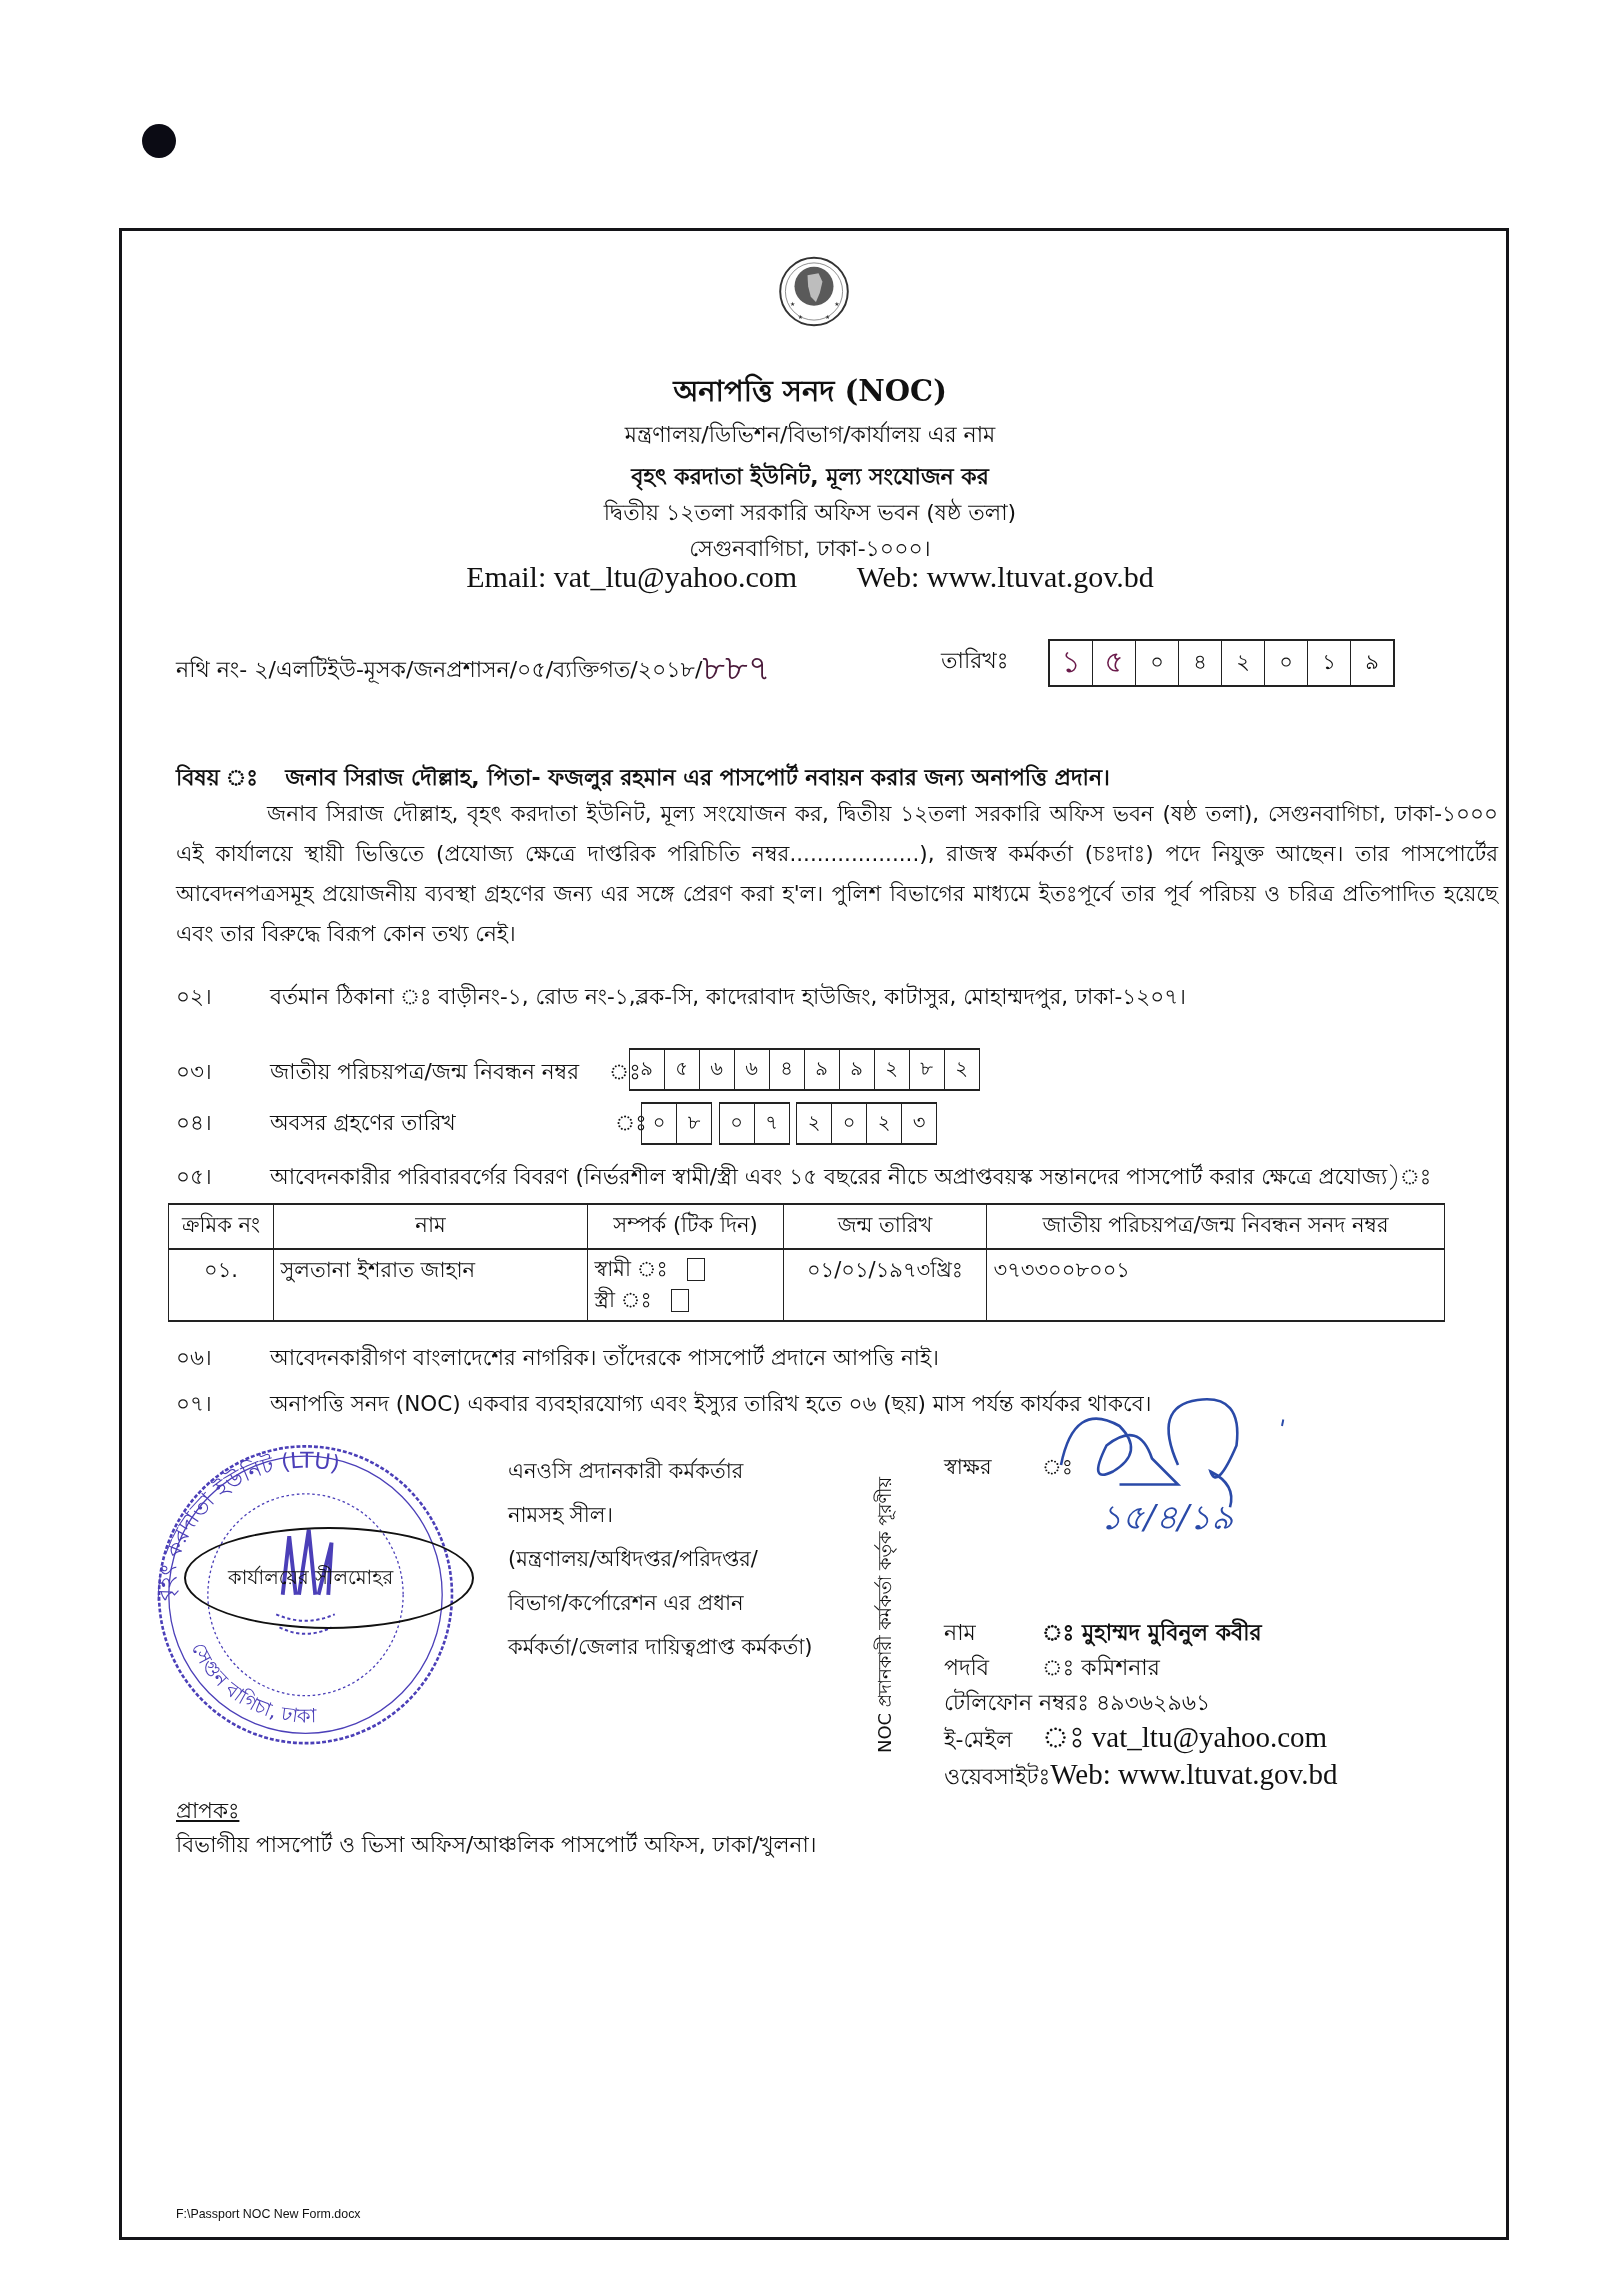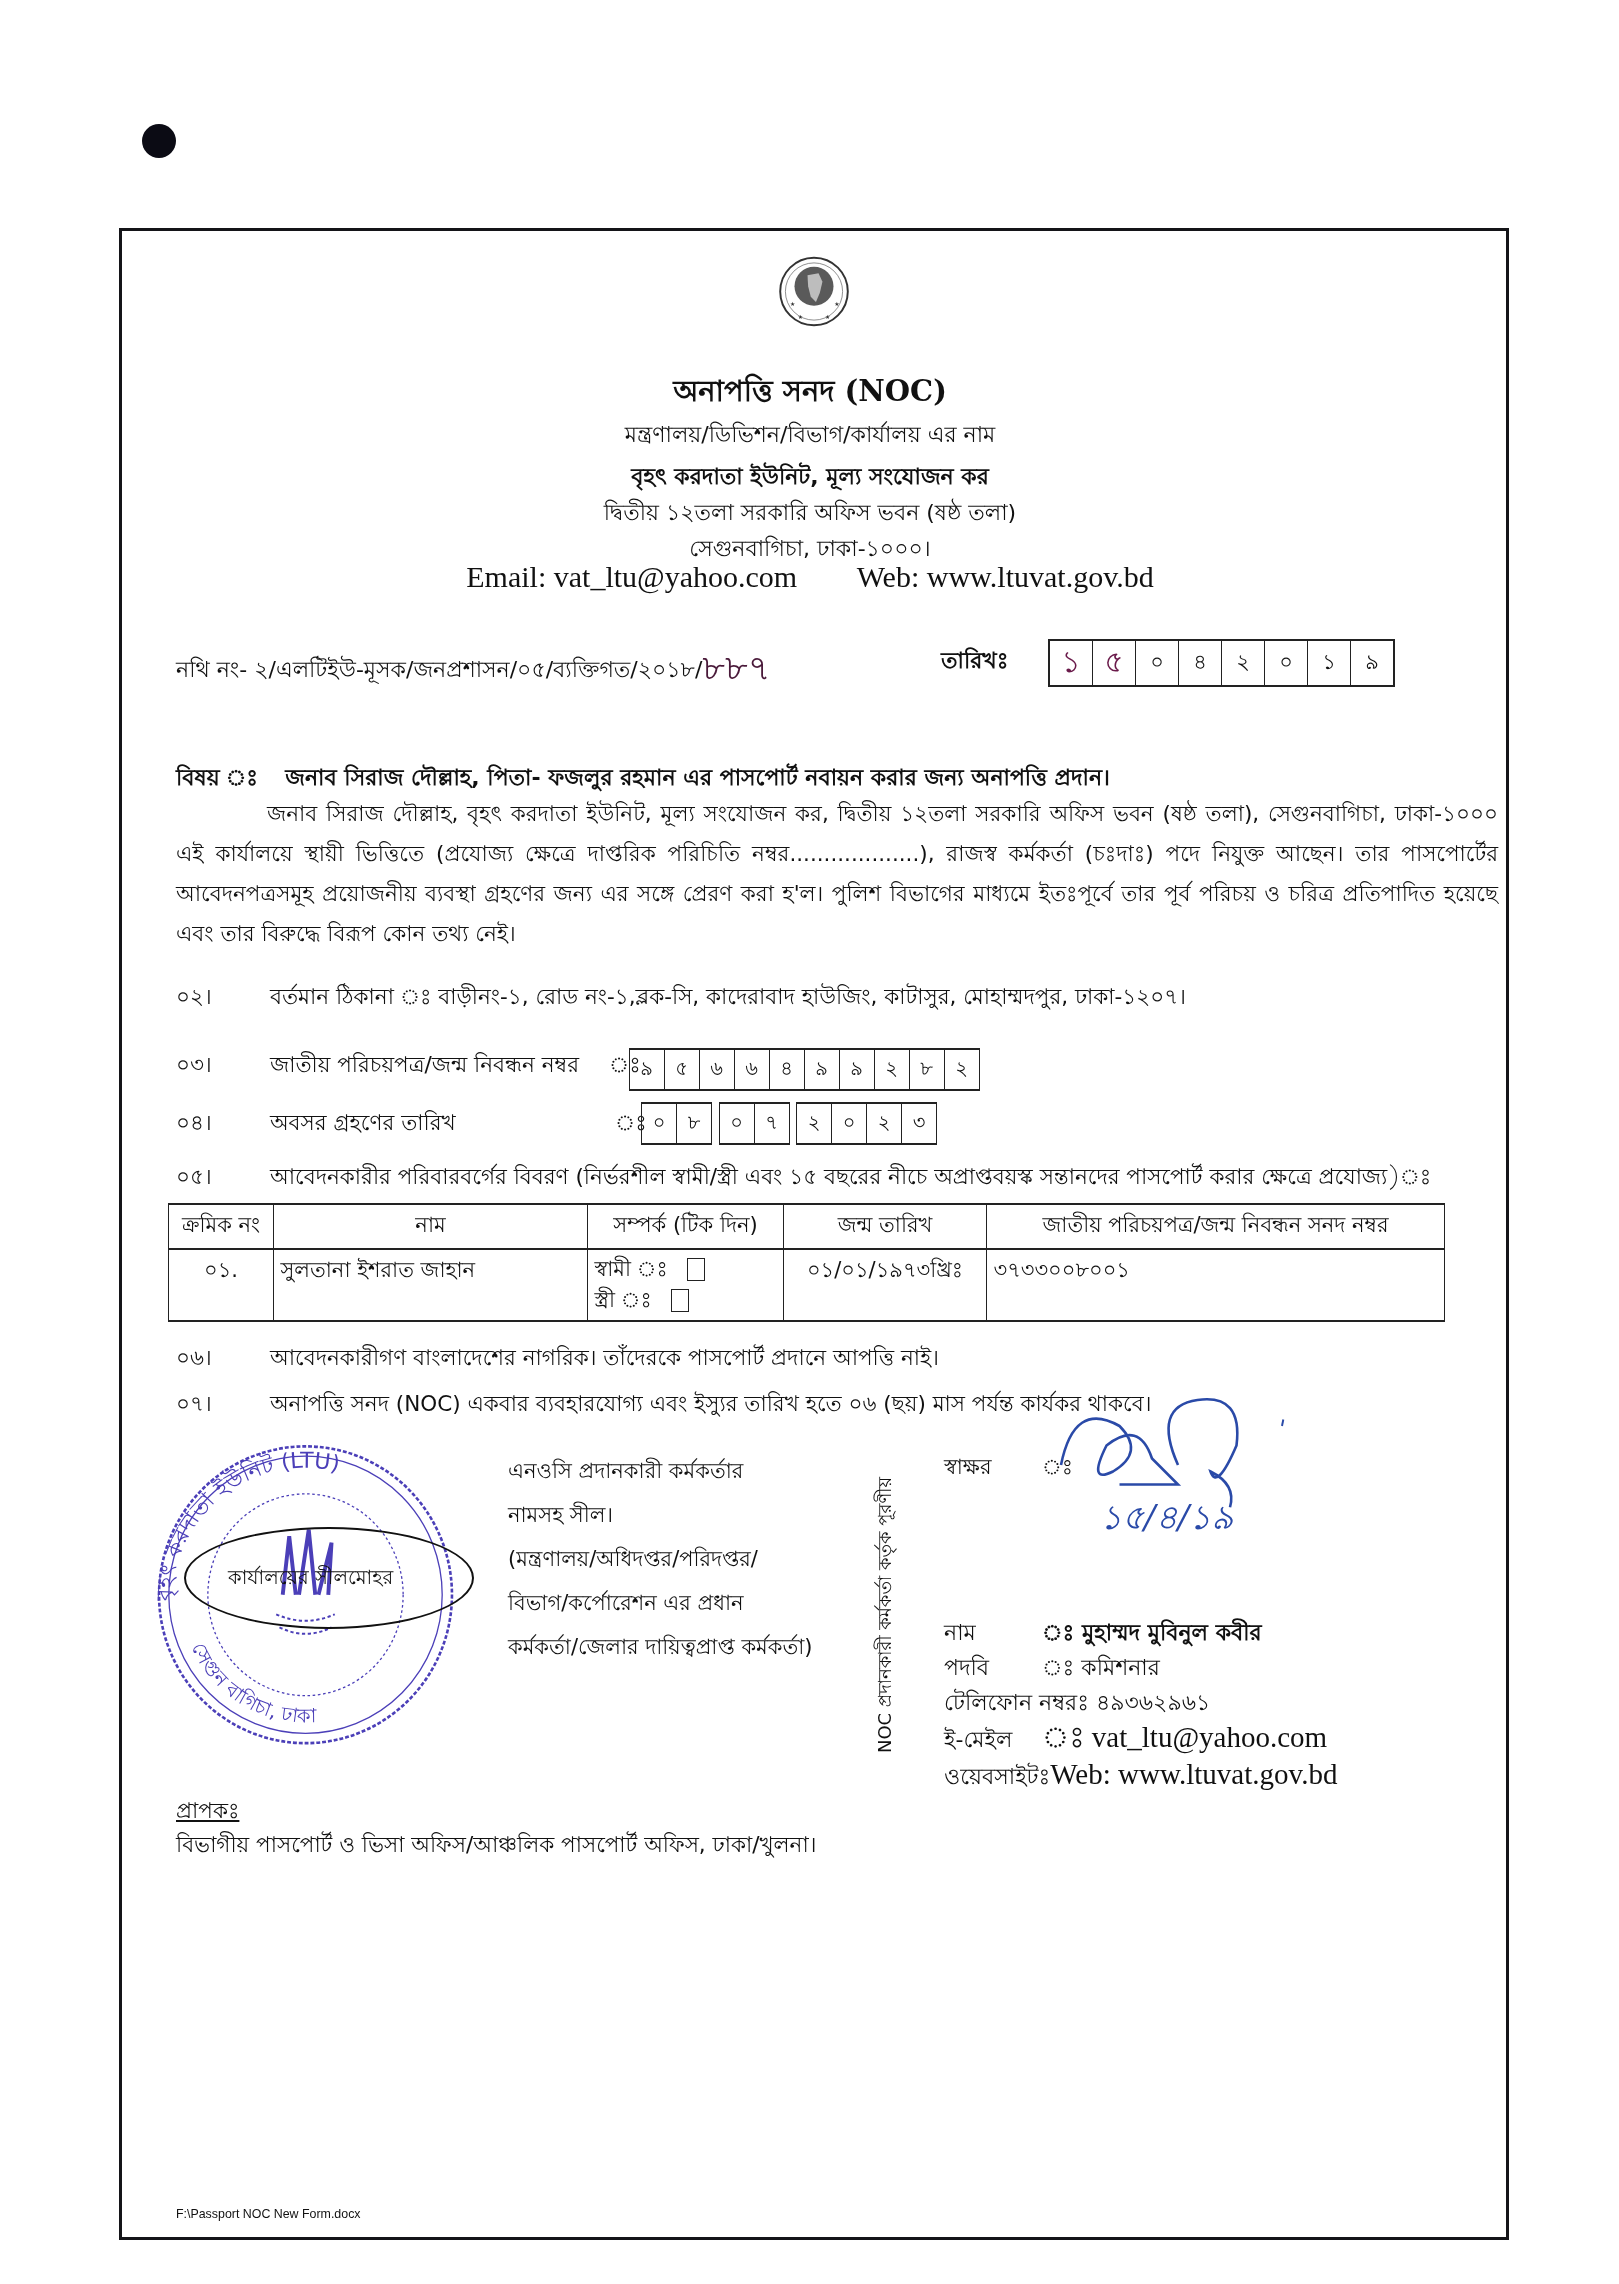--- a/index.html
+++ b/index.html
@@ -11,33 +11,33 @@
   .abs { position:absolute; }
   .center { text-align:center; left:0; right:0; }
   .emblem { position:absolute; left:778px; top:246px; width:72px; height:91px; }
   .title { top:368px; font-size:29px; font-weight:bold; font-family:"DejaVu Serif", serif; }
   .hl { font-size:22px; }
   .hl-bold { font-size:22px; font-weight:bold; }
   .contact-line { top:560px; font-family:"Liberation Serif", serif; font-size:30px; }
   .contact-line span { margin:0 26px; }
   .ref { left:176px; top:641px; font-size:22px; }
   .ref .hand { font-family:"DejaVu Serif", serif; color:#4a1a3a; font-size:35px; vertical-align:-2.6px; }
-  .date-label { left:941px; top:643px; font-size:22px; font-weight:bold; }
+  .date-label { left:941px; top:643px; font-size:22px; font-weight:normal; }
   .date-boxes { left:1048px; top:639px; display:flex; border:2px solid #222; height:44px; }
   .date-boxes div { width:42px; border-right:1.3px solid #222; display:flex; align-items:center; justify-content:center; font-size:21px; }
   .date-boxes div:last-child { border-right:none; }
   .date-boxes div.hand { color:#6a1a4a; font-size:30px; font-family:"DejaVu Serif", serif; }
   .subject { left:176px; top:760px; font-size:22px; font-weight:bold; }
   .subject .lbl { margin-right:19.5px; }
   .para { left:176px; top:794px; width:1322px; font-size:21.5px; line-height:40px; text-indent:91px; text-align:justify; }
   .item { left:176px; font-size:21.5px; }
   .item .num { display:inline-block; width:94px; }
   .digit-boxes { display:flex; border-top:2.6px solid #222; border-bottom:2.6px solid #222; border-left:1.3px solid #222; height:39px; }
   .digit-boxes div { width:34px; border-right:1.3px solid #222; display:flex; align-items:center; justify-content:center; font-size:19.5px; }
-  .nid-row { left:176px; top:1048px; display:flex; align-items:flex-start; font-size:21.5px; }
+  .nid-row { left:176px; top:1048px; display:flex; align-items:flex-end; font-size:21.5px; }
   .retire-row { left:176px; top:1102px; display:flex; align-items:center; font-size:21.5px; }
   .grp { display:flex; margin-right:6.5px; border-top:2.6px solid #222; border-bottom:2.6px solid #222; border-left:1.3px solid #222; height:39px; }
   .grp div { width:34px; border-right:1.3px solid #222; display:flex; align-items:center; justify-content:center; font-size:19.5px; }
   table.family { position:absolute; left:168px; top:1203px; width:1277px; border-collapse:collapse; font-size:21px; }
   table.family th, table.family td { border:1.3px solid #222; padding:3.9px 6.5px; font-weight:normal; vertical-align:top; }
   table.family tr.head th { text-align:center; border-top:2.6px solid #222; border-bottom:2.6px solid #222; }
   table.family tr.body td { height:59px; border-bottom:2.6px solid #222; }
   .chk { display:inline-block; width:15.6px; height:21px; border:1.3px solid #222; vertical-align:middle; margin-left:19.5px; }
   .rel { line-height:31px; }
   .stamp { position:absolute; left:133px; top:1432px; width:345px; height:319px; }

